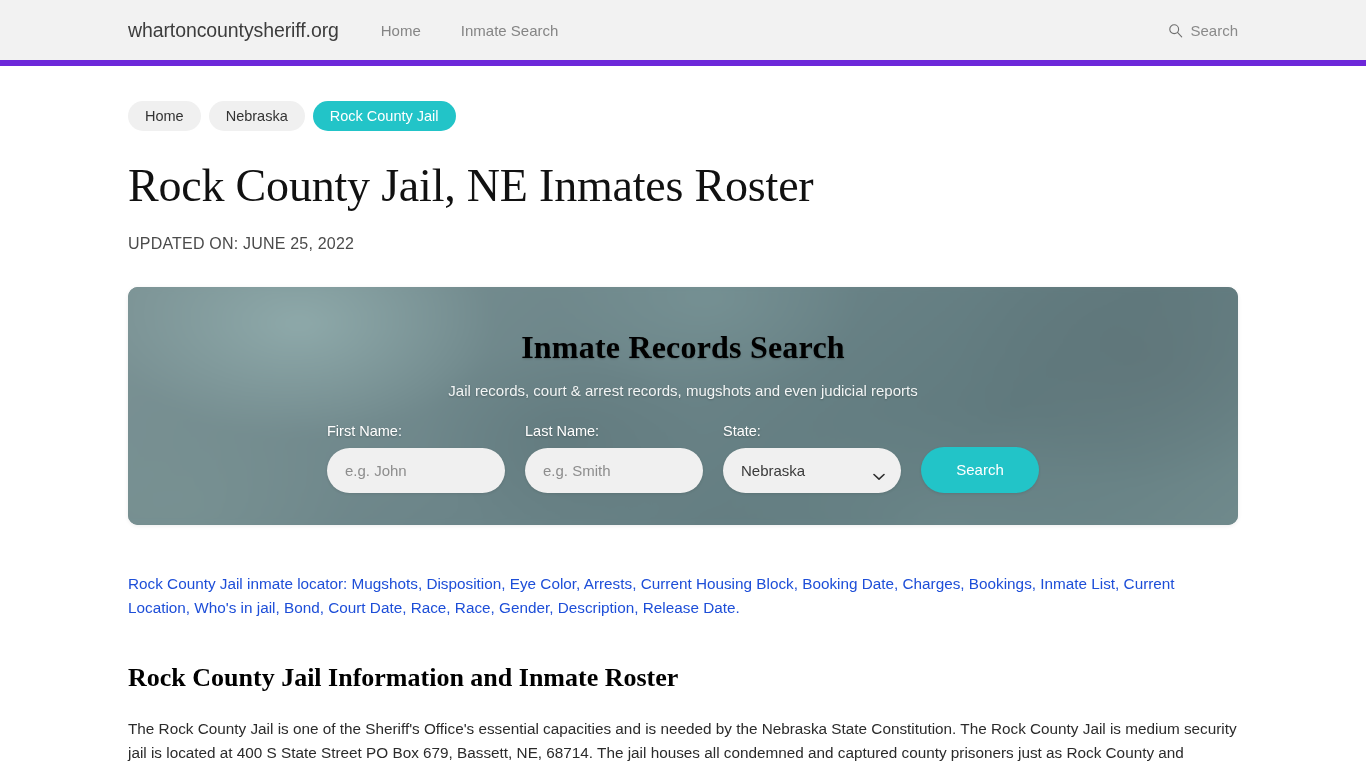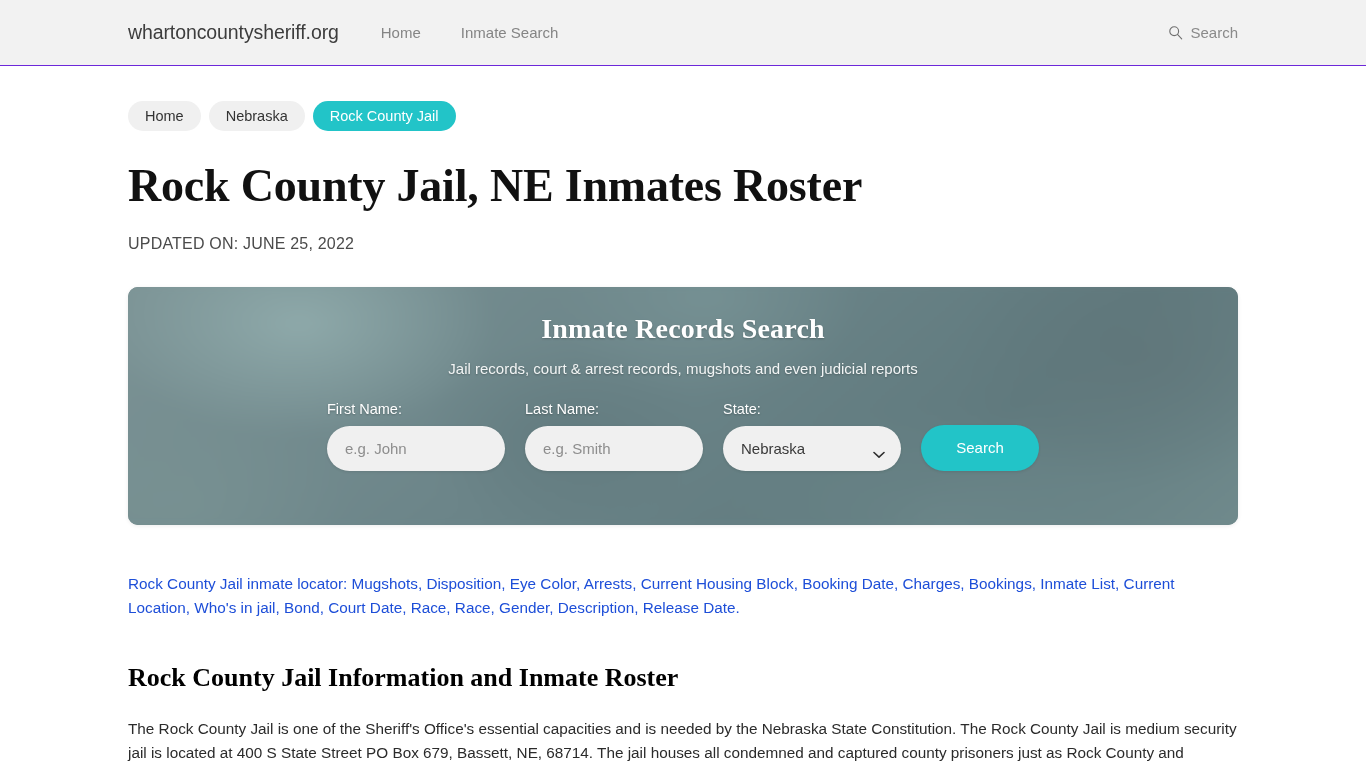--- a/index.html
+++ b/index.html
@@ -11,21 +11,21 @@
     background: #ffffff;
     font-family: "Liberation Sans", sans-serif;
     -webkit-font-smoothing: antialiased;
   }
 
   
   .site-header {
     height: 66px;
     width: 100%;
     background: #f2f2f2;
-    border-bottom: 1px solid #6d28d9;
+    border-bottom: 6px solid #6d28d9;
     display: flex;
     align-items: center;
     position: relative;
   }
   .header-inner {
     width: 1366px;
     padding-left: 128px;
     padding-right: 128px;
     display: flex;
     align-items: center;
@@ -95,21 +95,21 @@
     background: #22c4c8;
     color: #ffffff;
   }
 
   
   .page-title {
     margin: 29px 0 0 0;
     font-family: "Liberation Serif", serif;
     font-size: 46px;
     line-height: 1.12;
-    font-weight: 700;
+    font-weight: 400;
     color: #111111;
     letter-spacing: -0.2px;
   }
   .updated-on {
     margin-top: 23px;
     font-size: 16px;
     color: #4b4b4b;
     letter-spacing: 0.2px;
     text-transform: uppercase;
   }
@@ -141,24 +141,24 @@
   }
   .panel-inner {
     position: relative;
     z-index: 2;
     height: 100%;
     padding-top: 26px;
     text-align: center;
   }
   .panel-title {
     font-family: "Liberation Serif", serif;
-    font-size: 28px;
+    font-size: 32px;
     font-weight: 700;
-    color: #ffffff;
-    margin: 0;
+    color: #000000;
+    margin: 16px;
     text-shadow: 0 1px 2px rgba(0,0,0,0.22);
     letter-spacing: 0.2px;
   }
   .panel-sub {
     margin-top: 15px;
     font-size: 15px;
     color: #f2f5f5;
     text-shadow: 0 1px 2px rgba(0,0,0,0.25);
   }
   .search-form {

